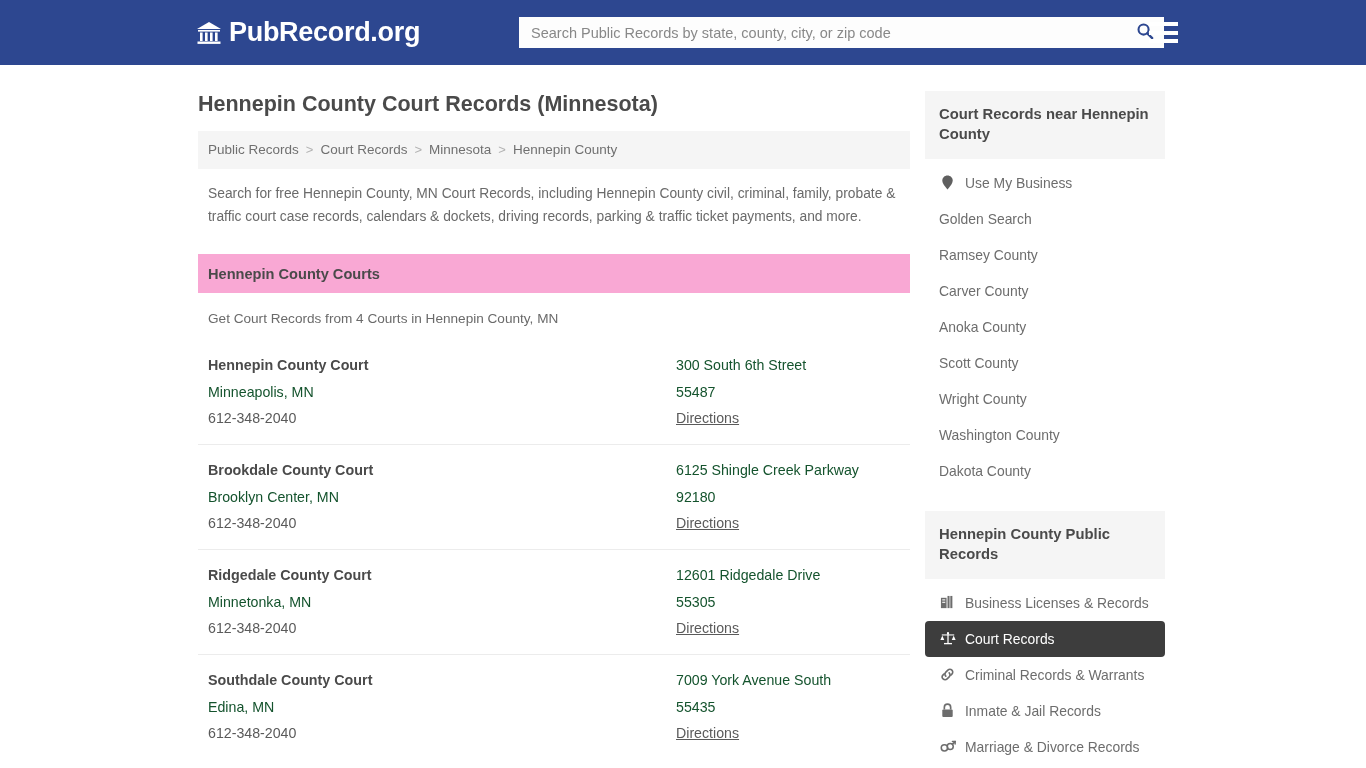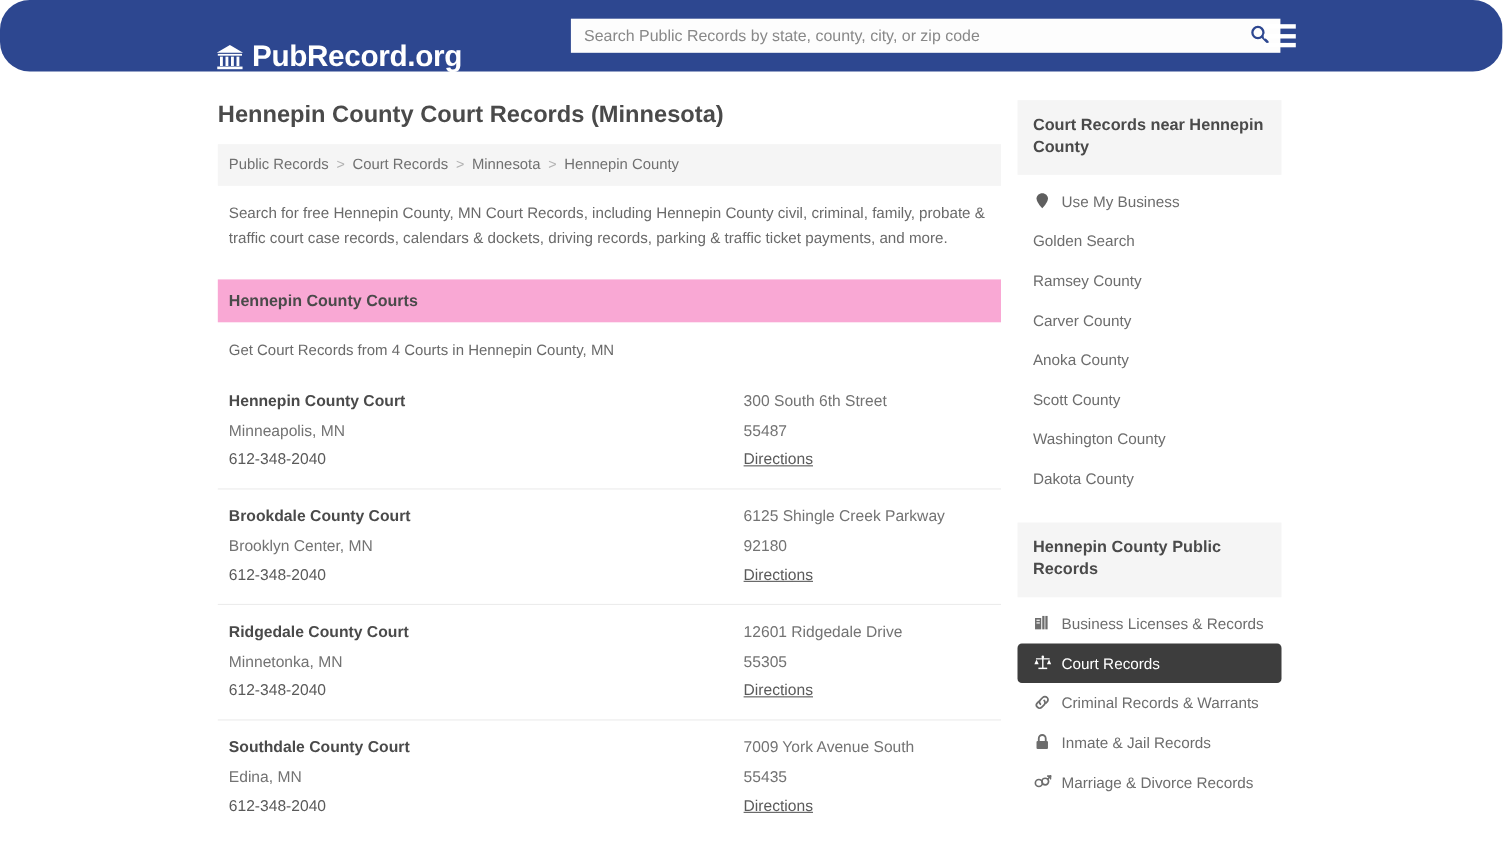--- a/index.html
+++ b/index.html
@@ -10,23 +10,22 @@
     background: #ffffff;
     font-family: "Liberation Sans", sans-serif;
   }
 
   
   .site-header {
     width: 1366px;
     height: 65px;
     background: #2d4790;
     display: flex;
-    align-items: flex-end;
+    align-items: center;
     position: relative;
-    border-radius: 27px;
   }
   .brand {
     display: flex;
     align-items: center;
     gap: 7px;
     margin-left: 196px;
     text-decoration: none;
   }
   .brand-icon {
     width: 26px; height: 24px;
@@ -172,21 +171,21 @@
   .court-name {
     font-size: 14.3px;
     font-weight: bold;
     color: #4a4a4a;
     text-decoration: none;
     display: block;
     line-height: 1.85;
   }
   .court-line {
     font-size: 14.2px;
-    color: #737373;
+    color: #14532d;
     line-height: 1.85;
   }
   .court-phone {
     font-size: 14.2px;
     color: #5a5a5a;
     line-height: 1.85;
   }
   .directions {
     font-size: 14.2px;
     color: #5a5a5a;
@@ -373,20 +372,23 @@
         <a class="side-item" href="#">
           <span class="side-label">Carver County</span>
         </a>
         <a class="side-item" href="#">
           <span class="side-label">Anoka County</span>
         </a>
         <a class="side-item" href="#">
           <span class="side-label">Scott County</span>
         </a>
         <a class="side-item" href="#">
+          <span class="side-label">Wright County</span>
+        </a>
+        <a class="side-item" href="#">
           <span class="side-label">Washington County</span>
         </a>
         <a class="side-item" href="#">
           <span class="side-label">Dakota County</span>
         </a>
       </div>
 
       <div class="side-block-2">
         <div class="side-head">Hennepin County Public Records</div>
         <div class="side-list">

